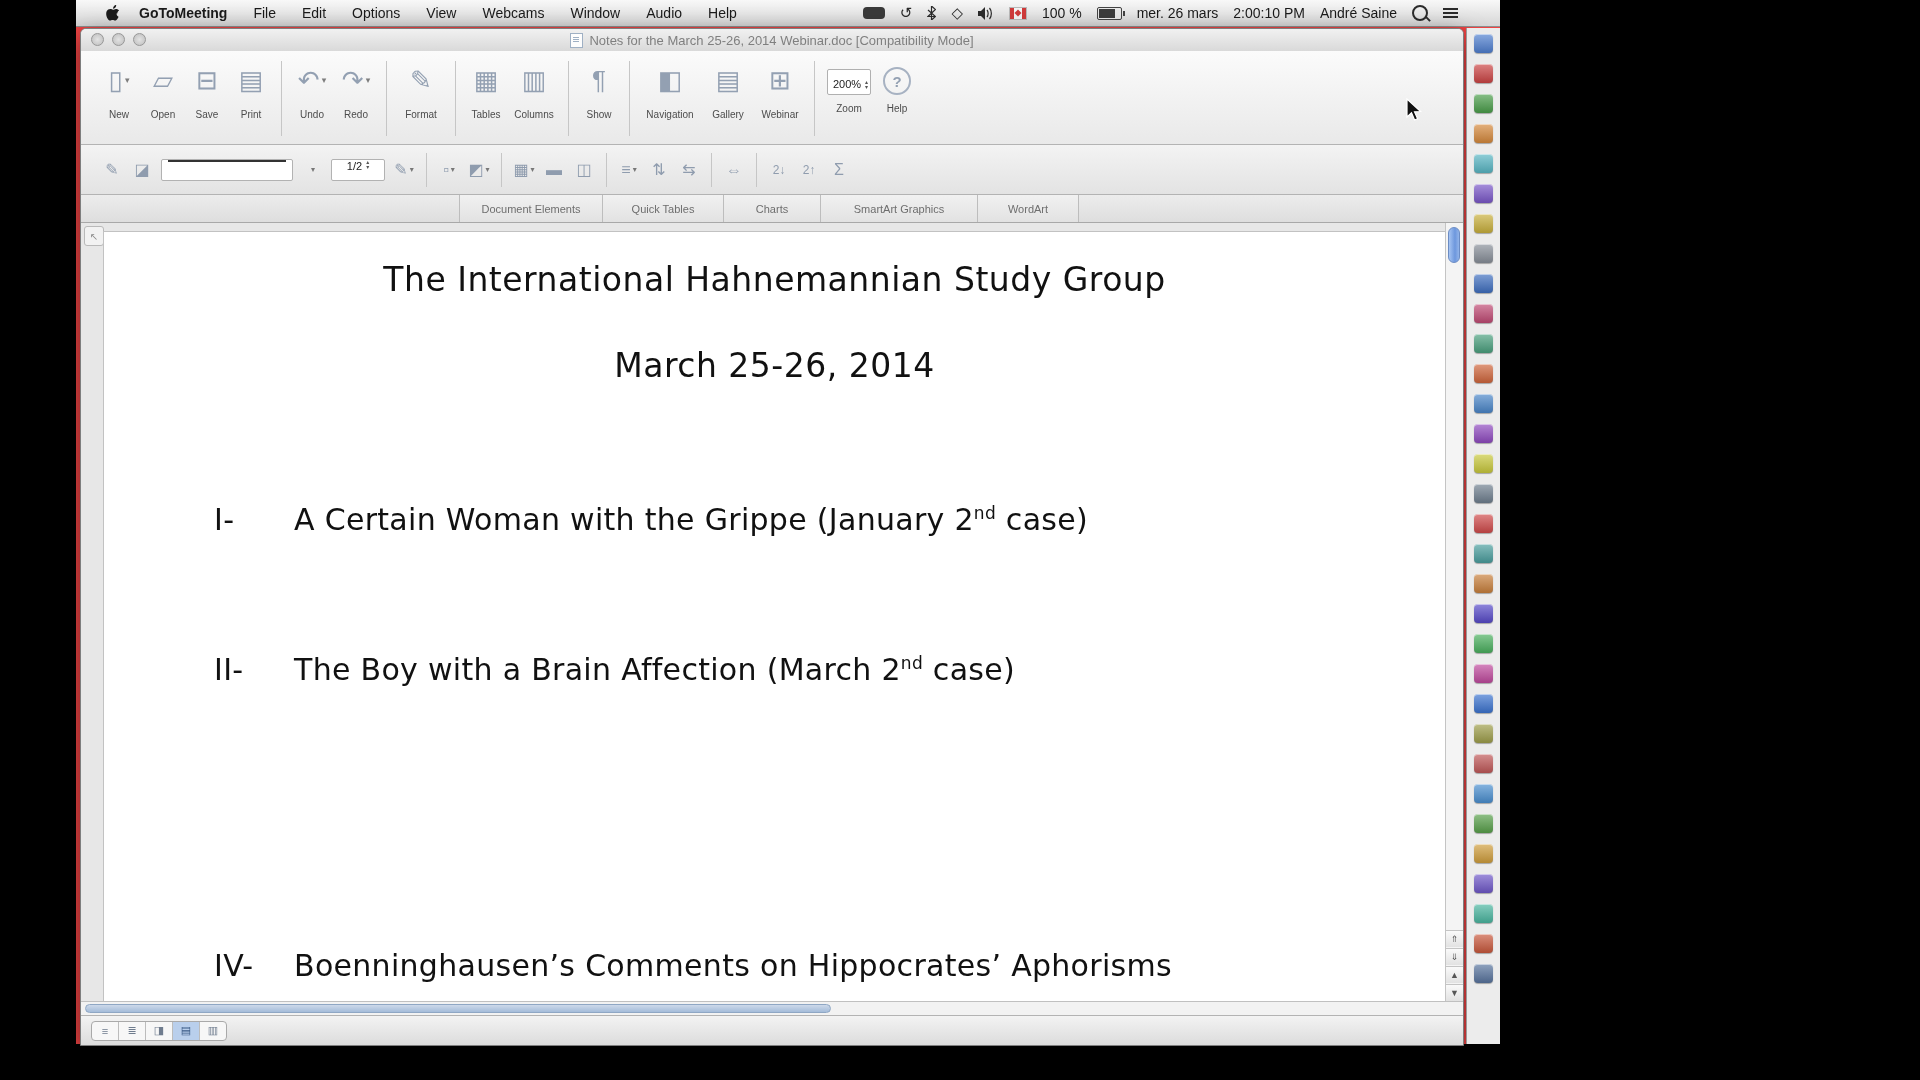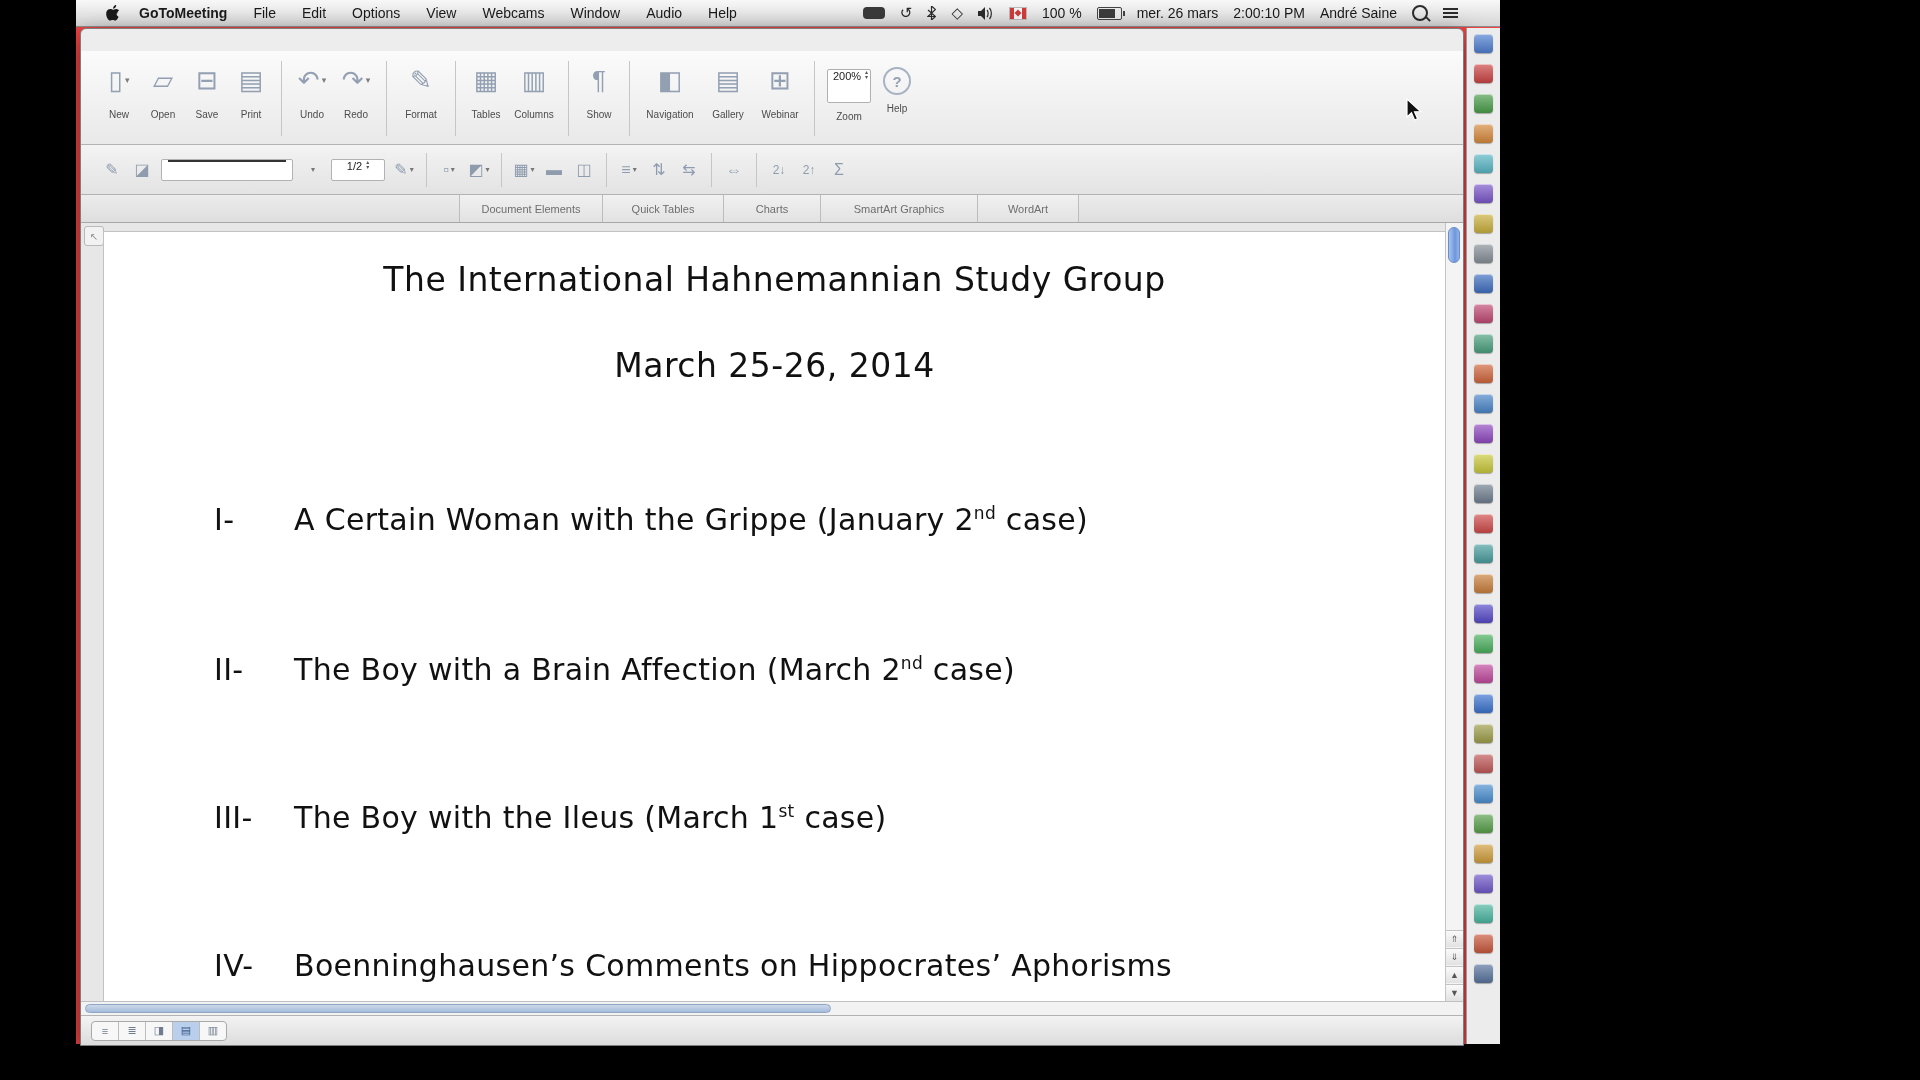--- a/index.html
+++ b/index.html
@@ -52,21 +52,21 @@
     background:linear-gradient(#fbfbfb,#e9e9e9);border-bottom:1px solid #b3b3b3;
     display:flex;align-items:flex-start;padding:8px 0 0 16px;box-sizing:border-box;}
   .tool{width:44px;display:flex;flex-direction:column;align-items:center;cursor:default;}
   .tool.wide{width:64px;} .tool.mid{width:52px;}
   .ticorow{height:42px;display:flex;align-items:center;}
   .tico{font-size:26px;color:#93a0b2;line-height:42px;}
   .dd{font-size:9px;color:#7d7d7d;margin-left:2px;}
   .tlabel{font-size:10px;color:#4c4c4c;margin-top:8px;white-space:nowrap;}
   .sep{width:1px;align-self:stretch;background:#c6c6c6;margin:2px 8px 8px;}
   .zoombox{margin-top:10px;height:20px;background:#fff;border:1px solid #b0b0b0;border-radius:2px;
-    display:flex;align-items:flex-start;font-size:11px;color:#222;padding:0 2px 12px 5px;}
+    display:flex;align-items:flex-end;font-size:11px;color:#222;padding:0 2px 4px 5px;}
   .stepper{display:flex;flex-direction:column;margin-left:4px;font-size:6px;color:#555;line-height:5px;}
   .helpcircle{width:24px;height:24px;border-radius:50%;border:2px solid #a7b2c2;color:#93a0b2;
     display:flex;align-items:center;justify-content:center;font-size:15px;font-weight:bold;margin-top:8px;}
 
   
   .toolbar2{position:absolute;left:0;top:116px;width:100%;height:50px;
     background:linear-gradient(#f3f3f3,#e3e3e3);border-bottom:1px solid #b3b3b3;
     display:flex;align-items:center;padding-left:16px;box-sizing:border-box;}
   .t2btn{min-width:24px;height:26px;display:flex;align-items:center;justify-content:center;
     color:#8f9cae;font-size:16px;margin:0 3px;}
@@ -199,20 +199,31 @@
       <span class="sicon listicon">
             <i></i>
             <i></i>
             <i></i>
           </span>
     </span>
   </div>
 
   <div class="window">
 
+    <div class="titlebar">
+      <span class="lights">
+        <span class="light"></span>
+        <span class="light"></span>
+        <span class="light"></span>
+      </span>
+      <span class="wtitle">
+        <span class="docicon"></span>
+        <span>Notes for the March 25-26, 2014 Webinar.doc [Compatibility Mode]</span>
+      </span>
+    </div>
 
     <div class="toolbar1">
       <div class="tool">
         <span class="ticorow">
               <span class="tico">▯</span>
               <span class="dd">▾</span>
             </span>
         <span class="tlabel">New</span>
       </div>
       <div class="tool">
@@ -398,23 +409,20 @@
 
       <div class="page">
         <div class="doc-title t1">The International Hahnemannian Study Group</div>
         <div class="doc-title t2">March 25-26, 2014</div>
 
         <div class="doc-item i1">
           <span class="num">I-</span><span>A Certain Woman with the Grippe (January 2</span><sup>nd</sup><span> case)</span>
         </div>
         <div class="doc-item i2">
           <span class="num">II-</span><span>The Boy with a Brain Affection (March 2</span><sup>nd</sup><span> case)</span>
-        </div>
-        <div class="doc-item i3">
-          <span class="num">III-</span><span>The Boy with the Ileus (March 1</span><sup>st</sup><span> case)</span>
         </div>
         <div class="doc-item i4">
           <span class="num">IV-</span><span>Boenninghausen’s Comments on Hippocrates’ Aphorisms</span><sup></sup><span></span>
         </div>
       </div>
 
       <div class="vscroll">
         <div class="vthumb"></div>
         <div class="sbtn" style="bottom:54px">
               <span>⇑</span>

